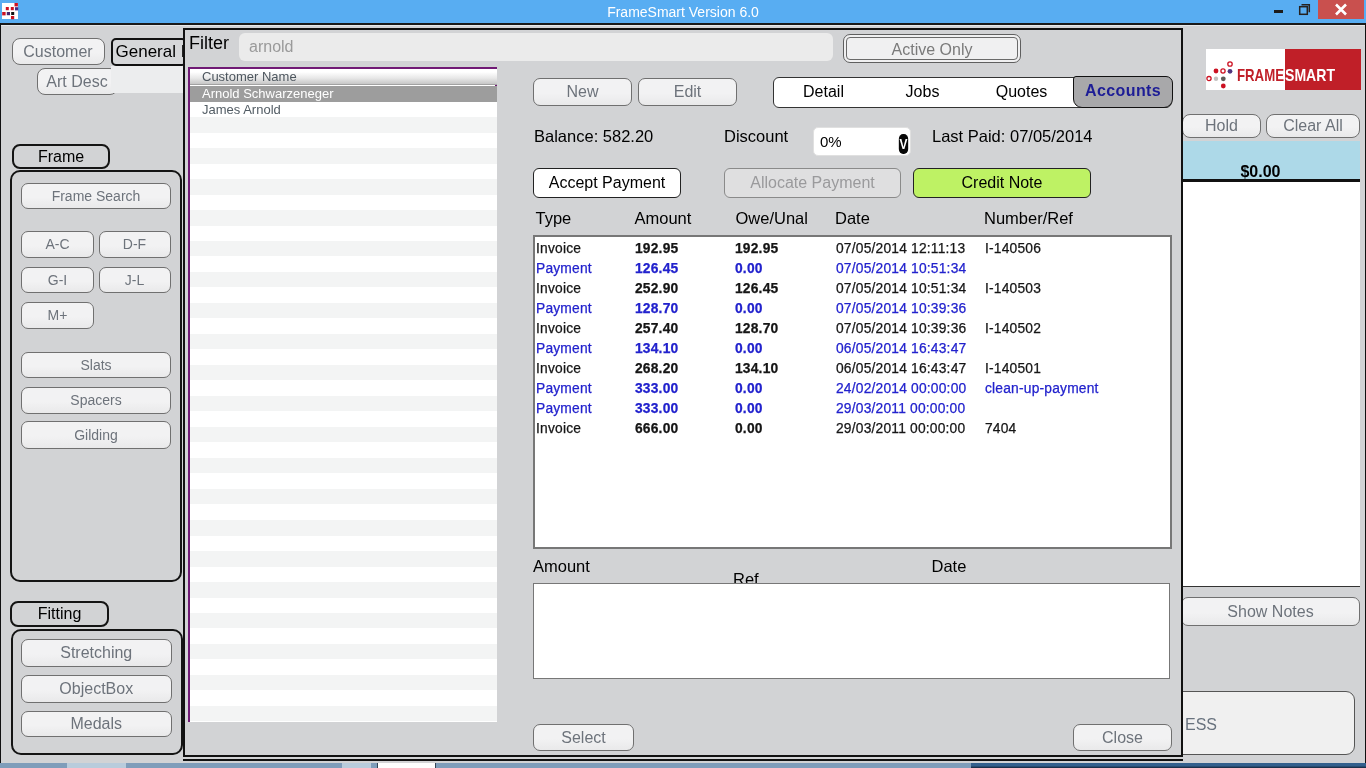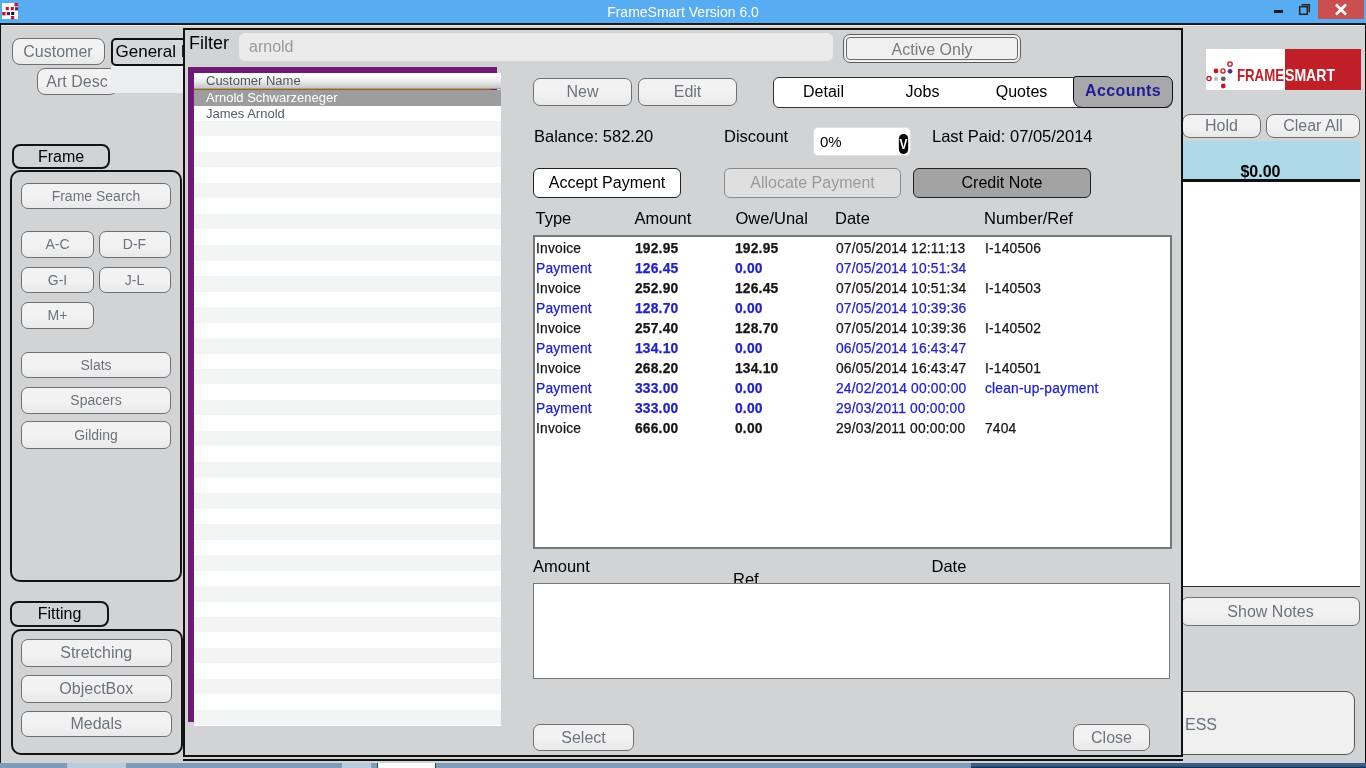--- a/index.html
+++ b/index.html
@@ -102,21 +102,21 @@
   <div class="abs" style="left:1150px;top:691px;width:205px;height:64px;background:#f0f0f0;border:1.4px solid #555;border-radius:9px;color:#68727e;font-size:16px;padding-top:24px;padding-left:34px;">ESS</div>
 
   <div class="abs" id="dlg" style="left:183px;top:28px;width:1000px;height:729px;background:#d2d3d5;border:2px solid #111;">
 
     <div class="lbl" style="left:4px;top:2.5px;font-size:18px;">Filter</div>
     <div class="abs" style="left:54px;top:3px;width:594px;height:28px;background:#ebebeb;border-radius:6px;color:#9a9a9a;font-size:16px;line-height:28px;padding-left:10px;">arnold</div>
     <div class="abs" style="left:658px;top:4px;width:178px;height:29px;background:#f0f0f1;border:1.2px solid #5f5f5f;border-radius:7px;">
        <div class="abs" style="left:2px;top:2px;right:2px;bottom:2px;border:1.2px solid #6a6a6a;border-radius:4px;color:#7a7a7a;font-size:16px;text-align:center;line-height:23px;">Active Only</div>
     </div>
 
-    <div class="abs" style="left:3px;top:37px;width:309px;height:655px;background:#a16207;border:6px solid #701a75;">
+    <div class="abs" style="left:3px;top:37px;width:309px;height:655px;background:#ffffff;border:2px solid #701a75;">
       <div class="abs" style="left:0;top:0;width:307px;height:16px;background:linear-gradient(#ffffff 20%,#e8e8e8 60%,#c6c6c6);border-bottom:1px solid #a2a2a2;color:#4d565e;font-size:13px;line-height:16px;padding-left:12px;">Customer Name</div>
       <div class="abs" style="left:0;top:17px;width:307px;height:15.5px;background:#9d9d9d;color:#fff;font-size:13px;line-height:15.5px;padding-left:12px;">Arnold Schwarzeneger</div>
       <div class="abs" style="left:0;top:32.5px;width:307px;height:15.5px;background:#fff;color:#525c64;font-size:13px;line-height:15.5px;padding-left:12px;">James Arnold</div>
       <div class="abs" style="left:0;top:48px;width:307px;height:605px;background:repeating-linear-gradient(180deg,#f3f4f4 0px,#f3f4f4 15.5px,#ffffff 15.5px,#ffffff 31px);"></div>
     </div>
 
     <div class="btn" style="left:348px;top:48px;width:99px;height:28px;line-height:26px;font-size:16px;">New</div>
     <div class="btn" style="left:453px;top:48px;width:99px;height:28px;line-height:26px;font-size:16px;">Edit</div>
 
     <div class="abs" style="left:588px;top:47px;width:399px;height:31px;background:#fff;border:1.6px solid #333;border-radius:6px;">
@@ -129,21 +129,21 @@
     <div class="lbl" style="left:349px;top:96.5px;font-size:16.5px;">Balance: 582.20</div>
     <div class="lbl" style="left:539px;top:96.5px;font-size:16.5px;">Discount</div>
     <div class="abs" style="left:628px;top:97px;width:98px;height:29px;background:#fff;border-radius:5px;border:1px solid #e0e0e0;">
       <div class="abs" style="left:6px;top:5px;font-size:15px;color:#000;">0%</div>
       <div class="abs" style="left:84px;top:6px;width:11px;height:20px;background:#080808;border-radius:5px;color:#fff;font-size:14px;font-weight:bold;text-align:center;line-height:20px;transform:scaleX(.85);">V</div>
     </div>
     <div class="lbl" style="left:747px;top:96.5px;font-size:16.5px;">Last Paid: 07/05/2014</div>
 
     <div class="abs" style="left:348px;top:138px;width:148px;height:30px;background:#fff;border:1.6px solid #222;border-radius:6px;color:#000;font-size:16px;text-align:center;line-height:27px;">Accept Payment</div>
     <div class="abs" style="left:539px;top:138px;width:177px;height:30px;background:#dfdfe0;border:1.4px solid #8a8a8a;border-radius:6px;color:#9a9a9c;font-size:16px;text-align:center;line-height:27px;">Allocate Payment</div>
-    <div class="abs" style="left:728px;top:138px;width:178px;height:30px;background:#a3a3a3;border:1.6px solid #222;border-radius:6px;color:#000;font-size:16px;text-align:center;line-height:27px;">Credit Note</div>
+    <div class="abs" style="left:728px;top:138px;width:178px;height:30px;background:#bef264;border:1.6px solid #222;border-radius:6px;color:#000;font-size:16px;text-align:center;line-height:27px;">Credit Note</div>
 
     <div class="lbl" style="left:350.5px;top:179px;font-size:16.5px;">Type</div>
     <div class="lbl" style="left:449.5px;top:179px;font-size:16.5px;">Amount</div>
     <div class="lbl" style="left:550.5px;top:179px;font-size:16.5px;">Owe/Unal</div>
     <div class="lbl" style="left:650px;top:179px;font-size:16.5px;">Date</div>
     <div class="lbl" style="left:799px;top:179px;font-size:16.5px;">Number/Ref</div>
 
     <div class="abs" id="tbl" style="left:348px;top:205px;width:639px;height:314px;background:#fff;border:2px solid #777;font-size:13.8px;font-weight:normal;letter-spacing:0.2px;-webkit-text-stroke:0.25px;">
       <div style="position:absolute;left:1px;top:4px;color:#161616;white-space:nowrap;font-weight:400;">Invoice</div>
       <div style="position:absolute;left:100px;top:4px;color:#161616;white-space:nowrap;font-weight:700;">192.95</div>
@@ -192,21 +192,21 @@
       <div style="position:absolute;left:301px;top:184px;color:#161616;white-space:nowrap;font-weight:400;">29/03/2011 00:00:00</div>
       <div style="position:absolute;left:450px;top:184px;color:#161616;white-space:nowrap;font-weight:400;">7404</div>
     </div>
 
     <div class="lbl" style="left:348px;top:526.5px;font-size:16.5px;">Amount</div>
     <div class="lbl" style="left:548px;top:526.5px;font-size:16.5px;margin-top:13px;">Ref</div>
     <div class="lbl" style="left:746.5px;top:526.5px;font-size:16.5px;">Date</div>
     <div class="abs" style="left:348px;top:553px;width:637px;height:96px;background:#fff;border:1.2px solid #777;"></div>
 
     <div class="btn" style="left:348px;top:694px;width:101px;height:27px;line-height:25px;font-size:16px;">Select</div>
-    <div class="btn" style="left:888px;top:694px;width:77px;height:27px;line-height:25px;font-size:16px;">Close</div>
+    <div class="btn" style="left:888px;top:694px;width:99px;height:27px;line-height:25px;font-size:16px;">Close</div>
   </div>
 
   <div class="abs" style="left:183px;top:759px;width:1000px;height:2px;background:#111;"></div>
 
   <div class="abs" style="left:0;top:762.5px;width:971px;height:5.5px;background:#7f9dba;"></div>
   <div class="abs" style="left:67px;top:762.5px;width:59px;height:5.5px;background:#b9ccdc;"></div>
   <div class="abs" style="left:342px;top:762.5px;width:29px;height:5.5px;background:#b9ccdc;"></div>
   <div class="abs" style="left:377px;top:762.5px;width:59px;height:5.5px;background:#fdfdfd;border-left:1px solid #345;border-right:1px solid #345;"></div>
   <div class="abs" style="left:971px;top:762.5px;width:395px;height:5.5px;background:linear-gradient(#33608d 55%,#15253a);"></div>
 

